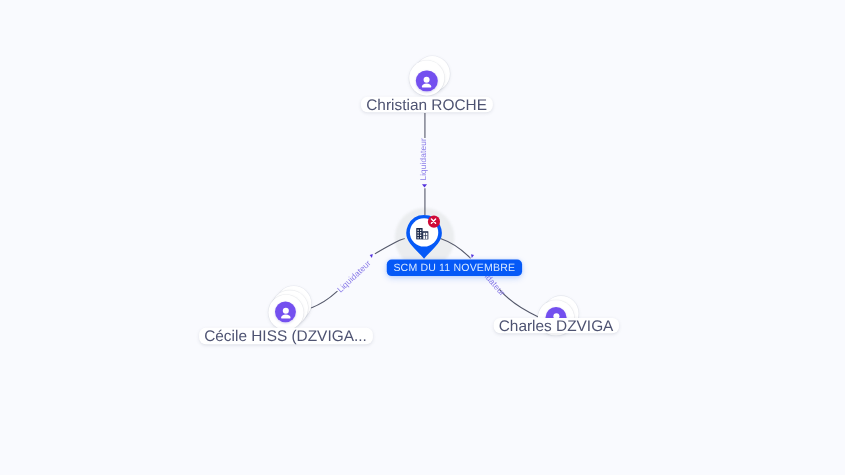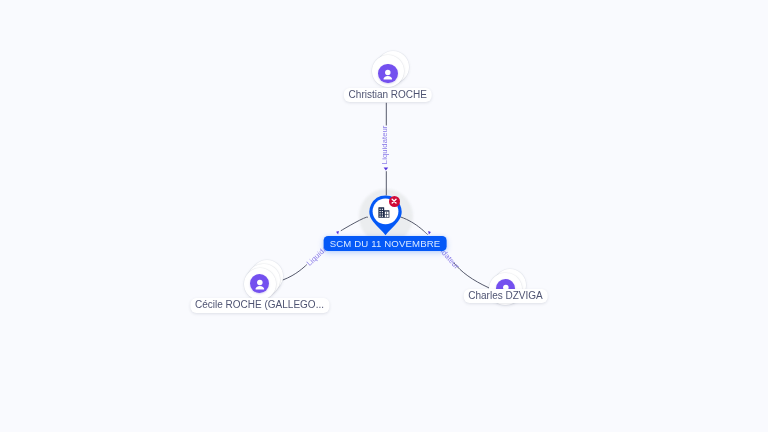--- a/index.html
+++ b/index.html
@@ -11,21 +11,21 @@
   svg.layer{position:absolute;left:0;top:0;width:768px;height:432px;overflow:visible;}
   svg{display:block;}
   .node{position:absolute;width:0;height:0;}
   .disc{position:absolute;border-radius:50%;background:#ffffff;
         box-shadow:0 1px 3px rgba(70,74,100,0.13),0 0 0 0.55px rgba(120,124,150,0.10);}
   .avatar{position:absolute;border-radius:50%;background:#7450ef;
           display:flex;align-items:center;justify-content:center;
           box-shadow:0 1px 2px rgba(90,70,200,0.25);}
   .nlabel{position:absolute;background:#ffffff;border-radius:6px;
           box-shadow:0 1px 3px rgba(70,74,100,0.15);
-          color:#4e5372;font-size:10px;line-height:14.4px;height:14.4px;
+          color:#4e5372;font-size:14px;line-height:14.4px;height:14.4px;
           padding:0 5.1px;white-space:nowrap;text-align:left;
           left:50%;transform:translateX(-50%);}
   .clabel{position:absolute;background:#0559f7;border-radius:4.5px;
           color:#d9eaff;font-size:9.6px;line-height:15px;height:15px;
           padding:0 6px;white-space:nowrap;font-weight:400;
           letter-spacing:0.15px;
           left:50%;transform:translateX(-50%);
           box-shadow:0 2px 6px rgba(5,89,247,0.22),0 0 3px rgba(5,89,247,0.13);}
   .elabel{position:absolute;color:#8b7ce8;font-size:7.6px;white-space:nowrap;
           line-height:7.6px;transform-origin:0 100%;letter-spacing:0.1px;
@@ -70,21 +70,21 @@
   <div class="node" style="left:259.5px;top:283.2px;">
     <div class="disc" style="left:-8.2px;top:-23.3px;width:32.1px;height:32.1px;"></div>
     <div class="disc" style="left:-12.1px;top:-19.3px;width:32.1px;height:32.1px;"></div>
     <div class="disc" style="left:-16.0px;top:-15.3px;width:32.1px;height:32.1px;"></div>
     <div class="avatar" style="left:-9.9px;top:-9.4px;width:19.7px;height:19.7px;">
       <svg width="20" height="20" viewBox="0 0 200 200" aria-hidden="true">
         <circle cx="100" cy="84" r="28" fill="#ffffff"></circle>
         <path d="M100 120c-25 0-44 15.5-44 30.5 0 3 2.5 5.5 5.5 5.5h77c3 0 5.5-2.5 5.5-5.5 0-15-19-30.5-44-30.5z" fill="#ffffff"></path>
       </svg>
     </div>
-    <div class="nlabel" style="top:15px;">Cécile ROCHE (GALLEGO...</div>
+    <div class="nlabel" style="top:15px;">Cécile HISS (DZVIGA...</div>
   </div>
 
   <div class="node" style="left:505.5px;top:288.7px;">
     <div class="disc" style="left:-11.5px;top:-19.5px;width:32.3px;height:32.3px;"></div>
     <div class="disc" style="left:-16.2px;top:-16.2px;width:32.3px;height:32.3px;"></div>
     <div class="avatar" style="left:-9.9px;top:-9.4px;width:19.7px;height:19.7px;">
       <svg width="20" height="20" viewBox="0 0 200 200" aria-hidden="true">
         <circle cx="100" cy="84" r="28" fill="#ffffff"></circle>
         <path d="M100 120c-25 0-44 15.5-44 30.5 0 3 2.5 5.5 5.5 5.5h77c3 0 5.5-2.5 5.5-5.5 0-15-19-30.5-44-30.5z" fill="#ffffff"></path>
       </svg>
@@ -118,16 +118,16 @@
           <rect x="84" y="46" width="6" height="56"></rect>
           <rect x="68" y="70" width="38" height="6"></rect>
         </g>
       </svg>
     </div>
     <div class="badge" style="left:3.8px;top:-16.1px;width:11.1px;height:11.1px;">
       <svg width="6.2" height="6.2" viewBox="0 0 24 24">
         <path d="M4.5 4.5 L19.5 19.5 M19.5 4.5 L4.5 19.5" stroke="#fff" stroke-width="5.2" stroke-linecap="round"></path>
       </svg>
     </div>
-    <div class="clabel" style="top:24px;">SCM DU 11 NOVEMBRE</div>
+    <div class="clabel" style="top:24px;margin-left:28px;">SCM DU 11 NOVEMBRE</div>
   </div>
 
 </div>
 
 </body></html>

